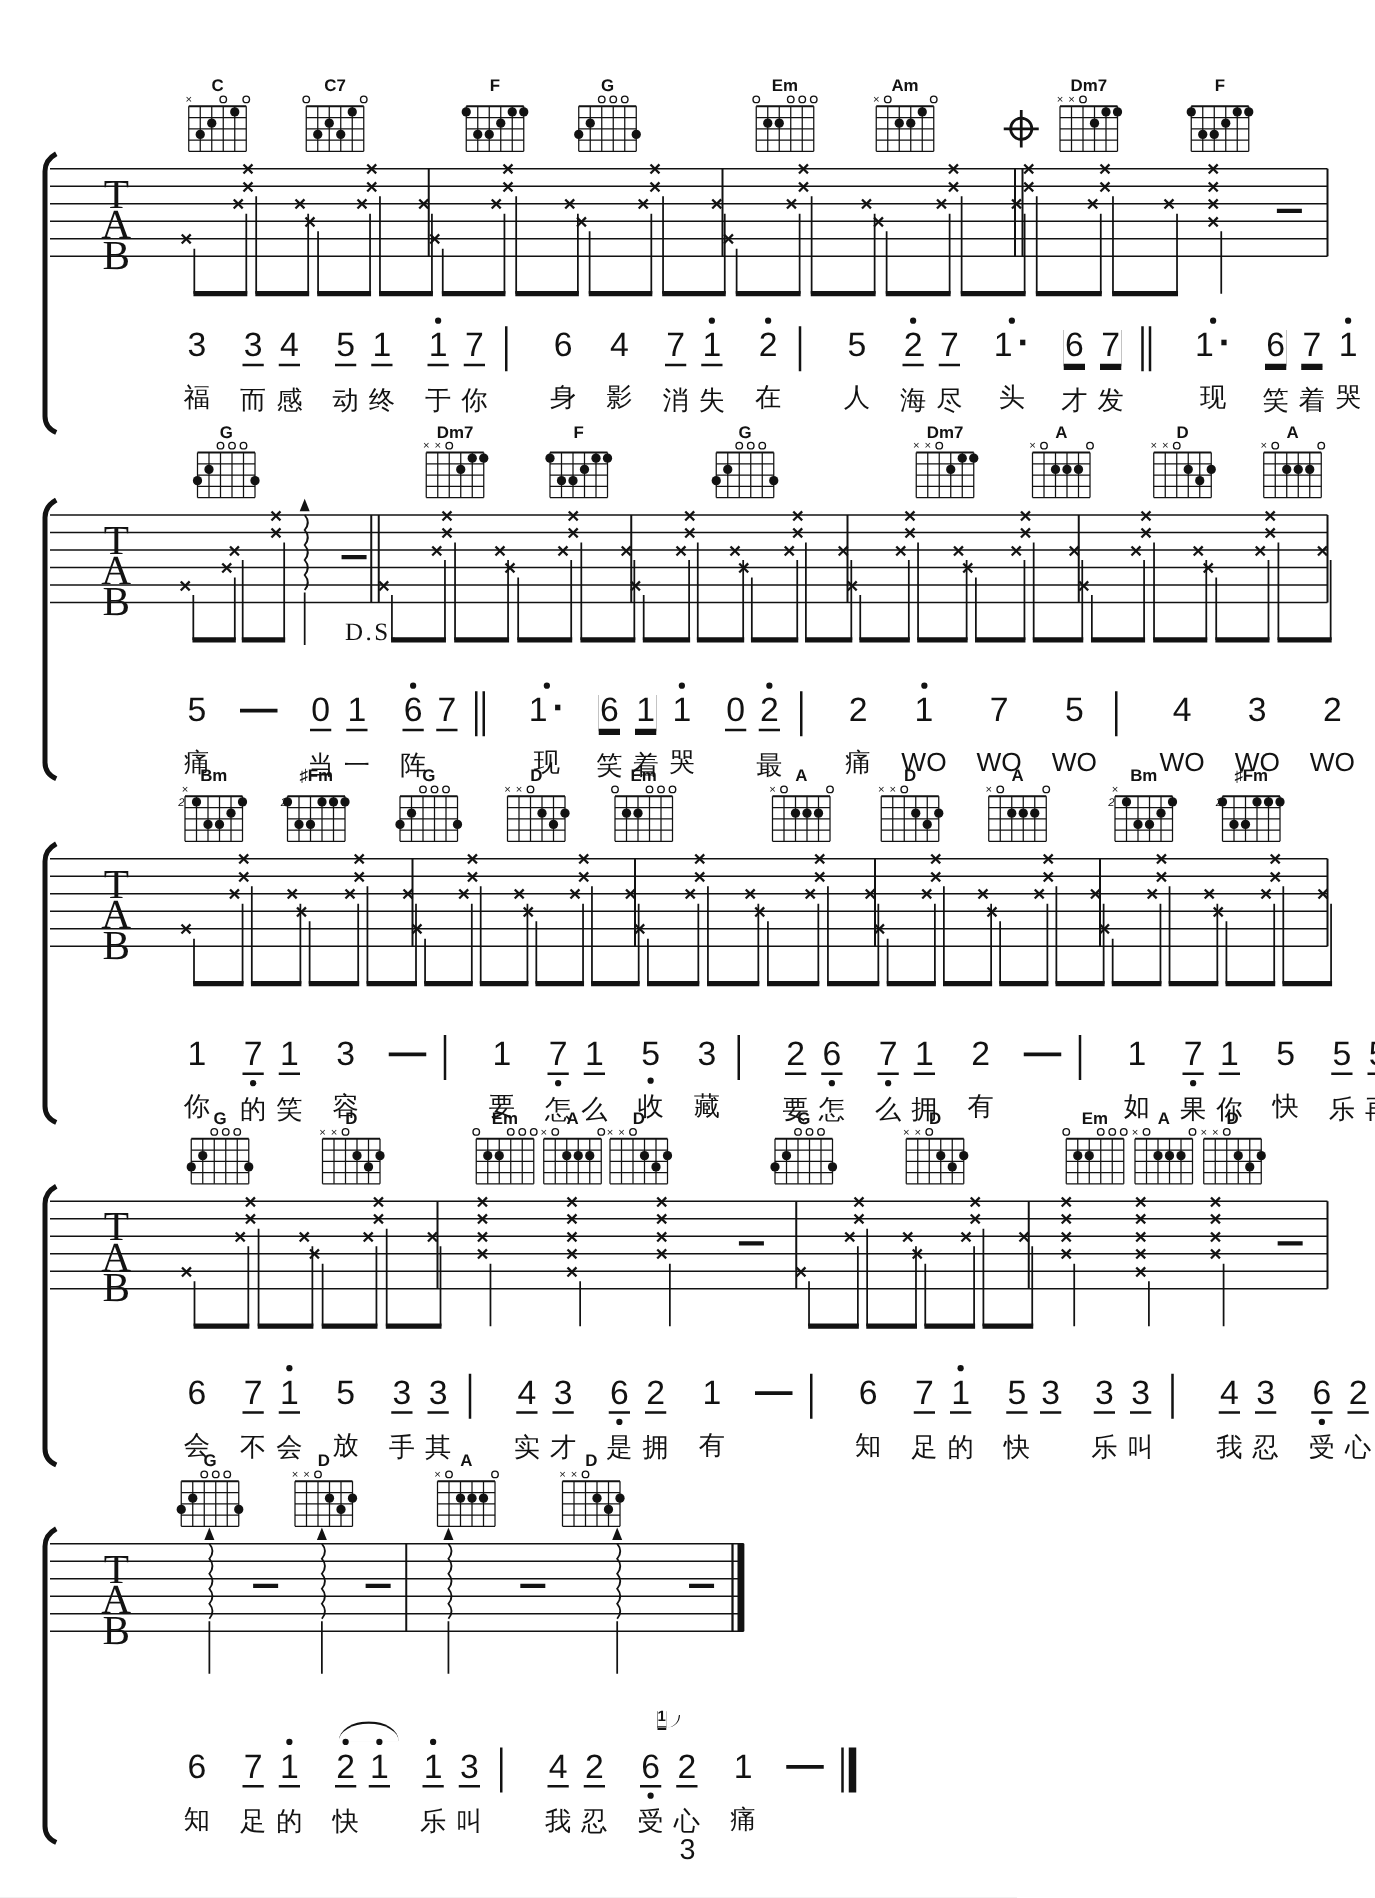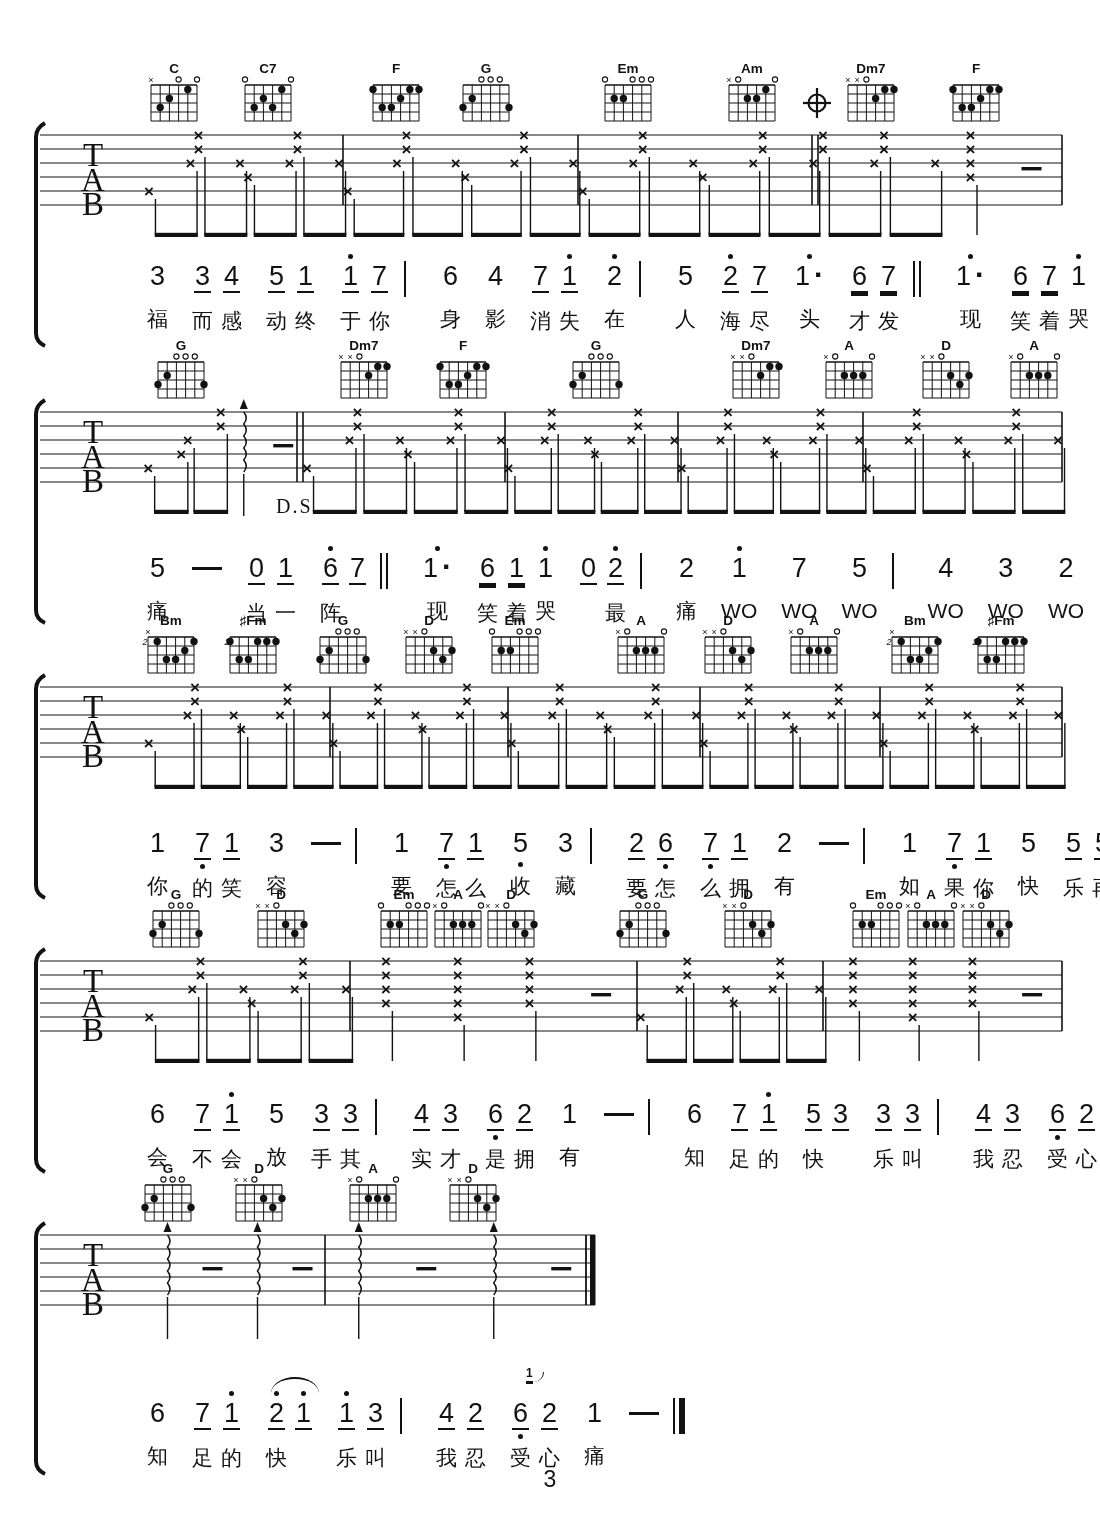--- a/index.html
+++ b/index.html
@@ -136,21 +136,21 @@
               <line x1="44.8" y1="23" x2="44.8" y2="59" stroke="#121212" stroke-width="1"></line>
               <line x1="54" y1="23" x2="54" y2="59" stroke="#121212" stroke-width="1"></line>
               <line x1="8" y1="23" x2="54" y2="23" stroke="#121212" stroke-width="1.6"></line>
               <line x1="8" y1="32" x2="54" y2="32" stroke="#121212" stroke-width="1"></line>
               <line x1="8" y1="41" x2="54" y2="41" stroke="#121212" stroke-width="1"></line>
               <line x1="8" y1="50" x2="54" y2="50" stroke="#121212" stroke-width="1"></line>
               <line x1="8" y1="59" x2="54" y2="59" stroke="#121212" stroke-width="1"></line>
               <circle cx="17.2" cy="36.5" r="3.7" fill="#121212"></circle>
               <circle cx="26.4" cy="36.5" r="3.7" fill="#121212"></circle>
             </svg></div>
-          <div class="chord-box" style="left: 691px;"><svg viewBox="0 0 62 66" width="62" height="66">
+          <div class="chord-box" style="left: 663px;"><svg viewBox="0 0 62 66" width="62" height="66">
               <text x="31" y="11" text-anchor="middle" font-size="13.5" fill="#121212" font-family="&quot;Liberation Sans&quot;,&quot;DejaVu Sans&quot;,sans-serif" font-weight="bold">Am</text>
               <text x="8" y="20.5" text-anchor="middle" font-size="9" fill="#121212" font-family="&quot;Liberation Sans&quot;,&quot;DejaVu Sans&quot;,sans-serif">×</text>
               <circle cx="17.2" cy="17.5" r="2.6" fill="none" stroke="#121212" stroke-width="1.1"></circle>
               <circle cx="54" cy="17.5" r="2.6" fill="none" stroke="#121212" stroke-width="1.1"></circle>
               <line x1="8" y1="23" x2="8" y2="59" stroke="#121212" stroke-width="1"></line>
               <line x1="17.2" y1="23" x2="17.2" y2="59" stroke="#121212" stroke-width="1"></line>
               <line x1="26.4" y1="23" x2="26.4" y2="59" stroke="#121212" stroke-width="1"></line>
               <line x1="35.599999999999994" y1="23" x2="35.599999999999994" y2="59" stroke="#121212" stroke-width="1"></line>
               <line x1="44.8" y1="23" x2="44.8" y2="59" stroke="#121212" stroke-width="1"></line>
               <line x1="54" y1="23" x2="54" y2="59" stroke="#121212" stroke-width="1"></line>

